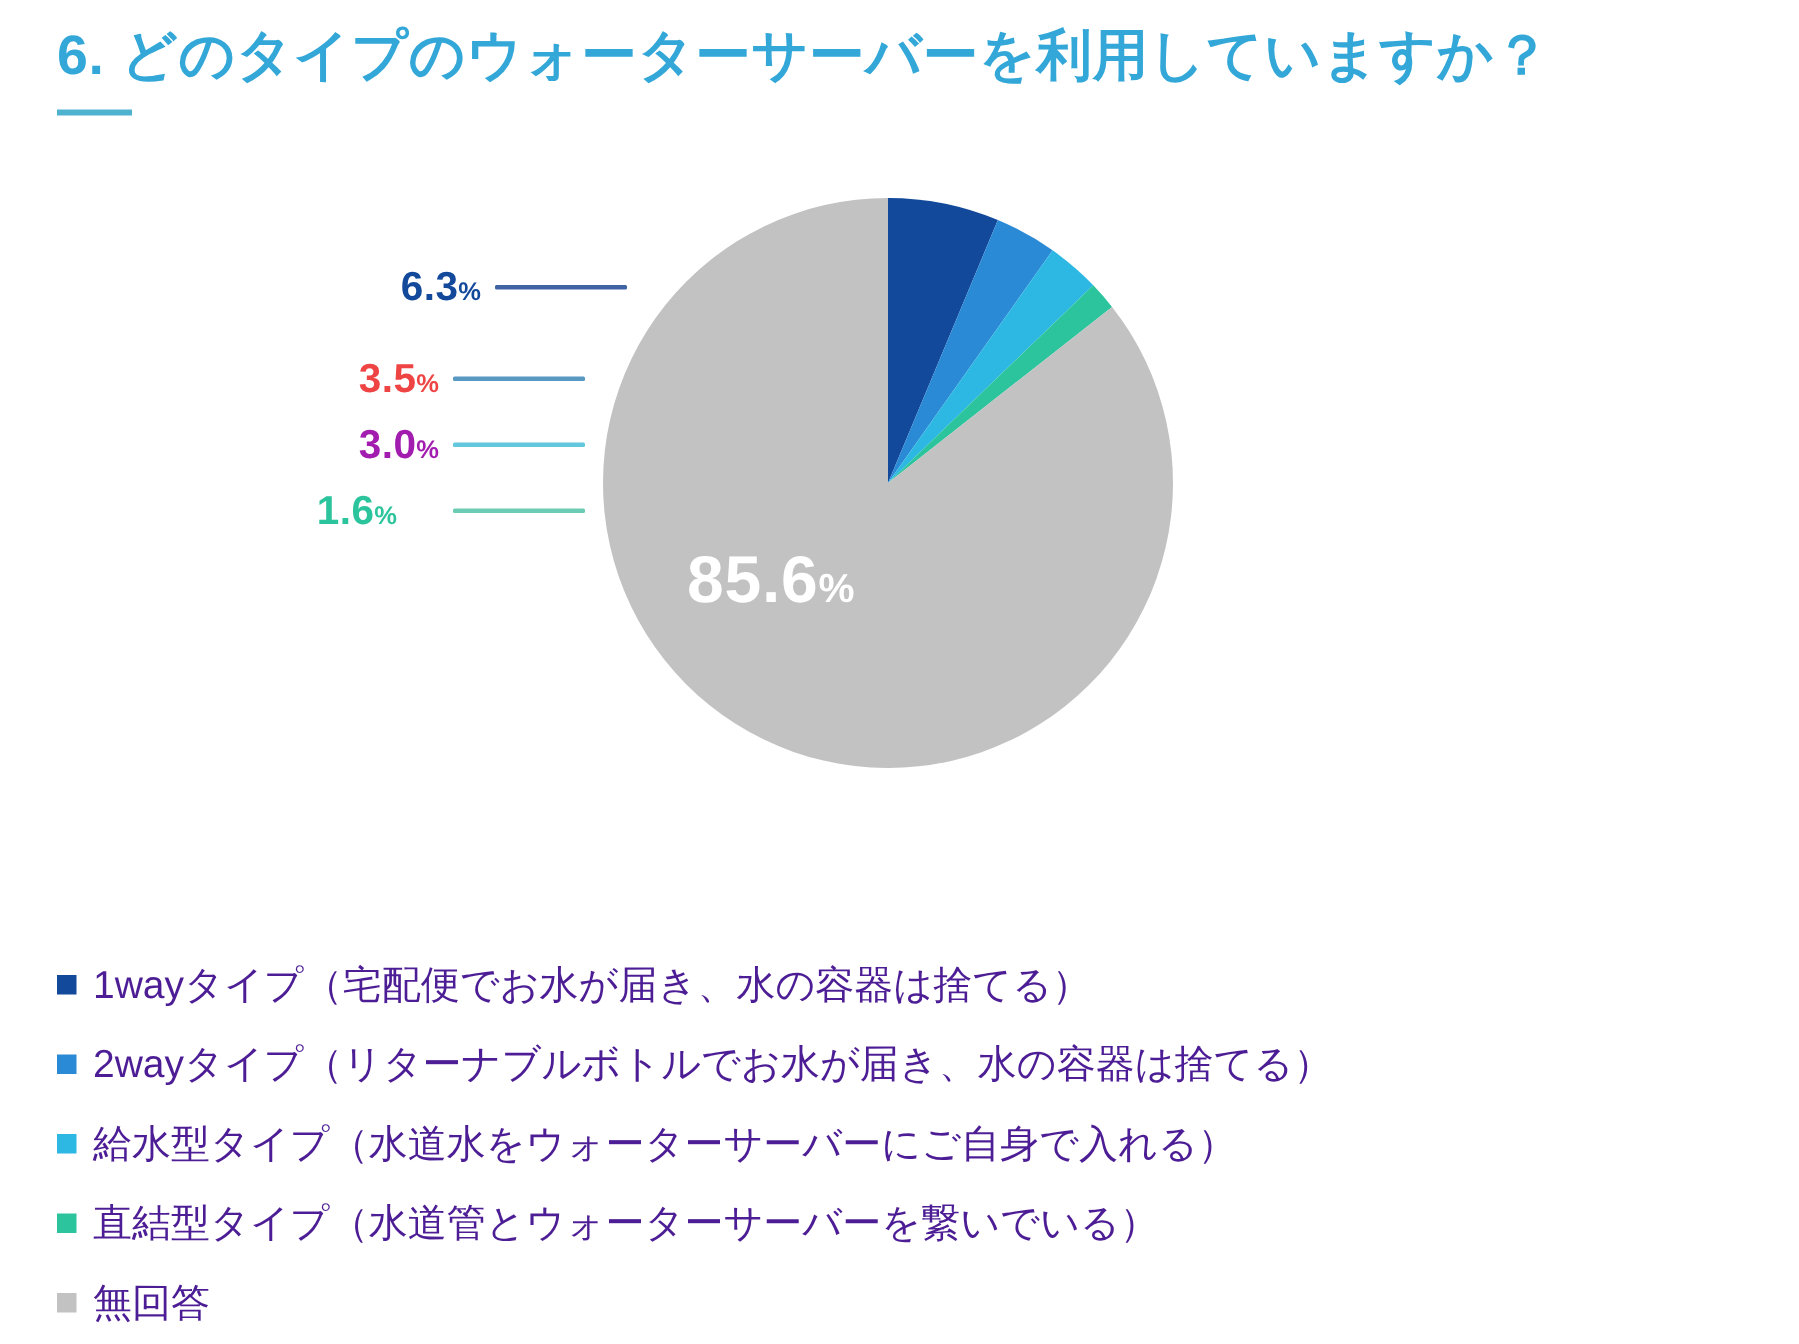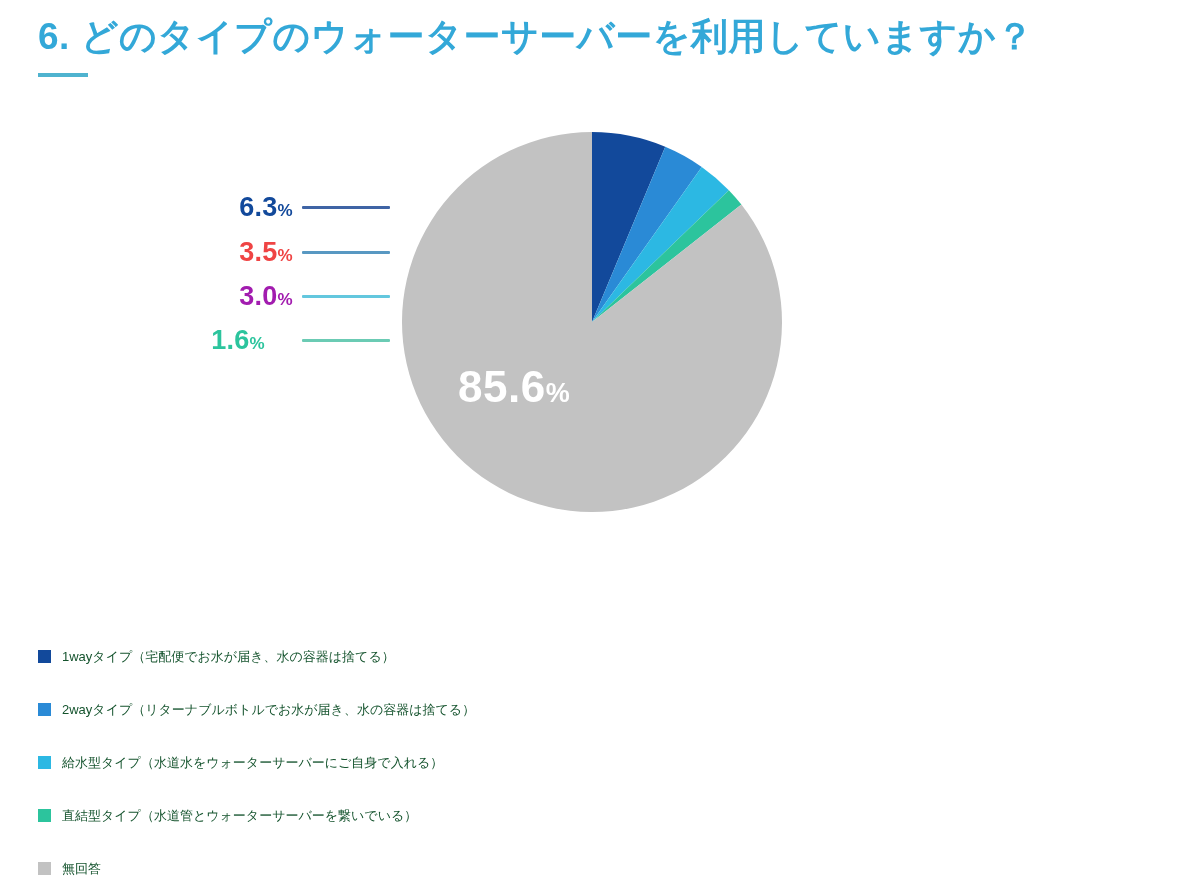--- a/index.html
+++ b/index.html
@@ -111,39 +111,39 @@
     align-items: center;
     height: 53px;
   }
   .legend-swatch {
     width: 13px;
     height: 13px;
     flex: 0 0 13px;
     margin-right: 11px;
   }
   .legend-label {
-    font-size: 13px;
-    color: #14532d;
+    font-size: 26px;
+    color: #4c1d95;
     line-height: 1.2;
     white-space: nowrap;
   }
 </style>
 </head>
 <body>
 
 <div id="title-block">
   <div id="page-title" style="color: rgb(51, 168, 216);">6. どのタイプのウォーターサーバーを利用していますか？</div>
   <div id="title-rule" style="background: rgb(79, 179, 207);"></div>
 </div>
 
 <div id="chart-area">
 
   <div id="callouts">
 
-    <div class="callout-row" style="top: 72px;">
+    <div class="callout-row" style="top: 56px; padding-left: 28px;">
       <span class="callout-value" style="color: rgb(18, 73, 155);">
         <span>6.3</span><span class="pct-sign">%</span>
       </span>
       <span class="callout-line" style="background: rgb(63, 100, 165);"></span>
     </div>
 
     <div class="callout-row" style="top: 117px;">
       <span class="callout-value" style="color: #ef4444;">
         <span>3.5</span><span class="pct-sign">%</span>
       </span>

